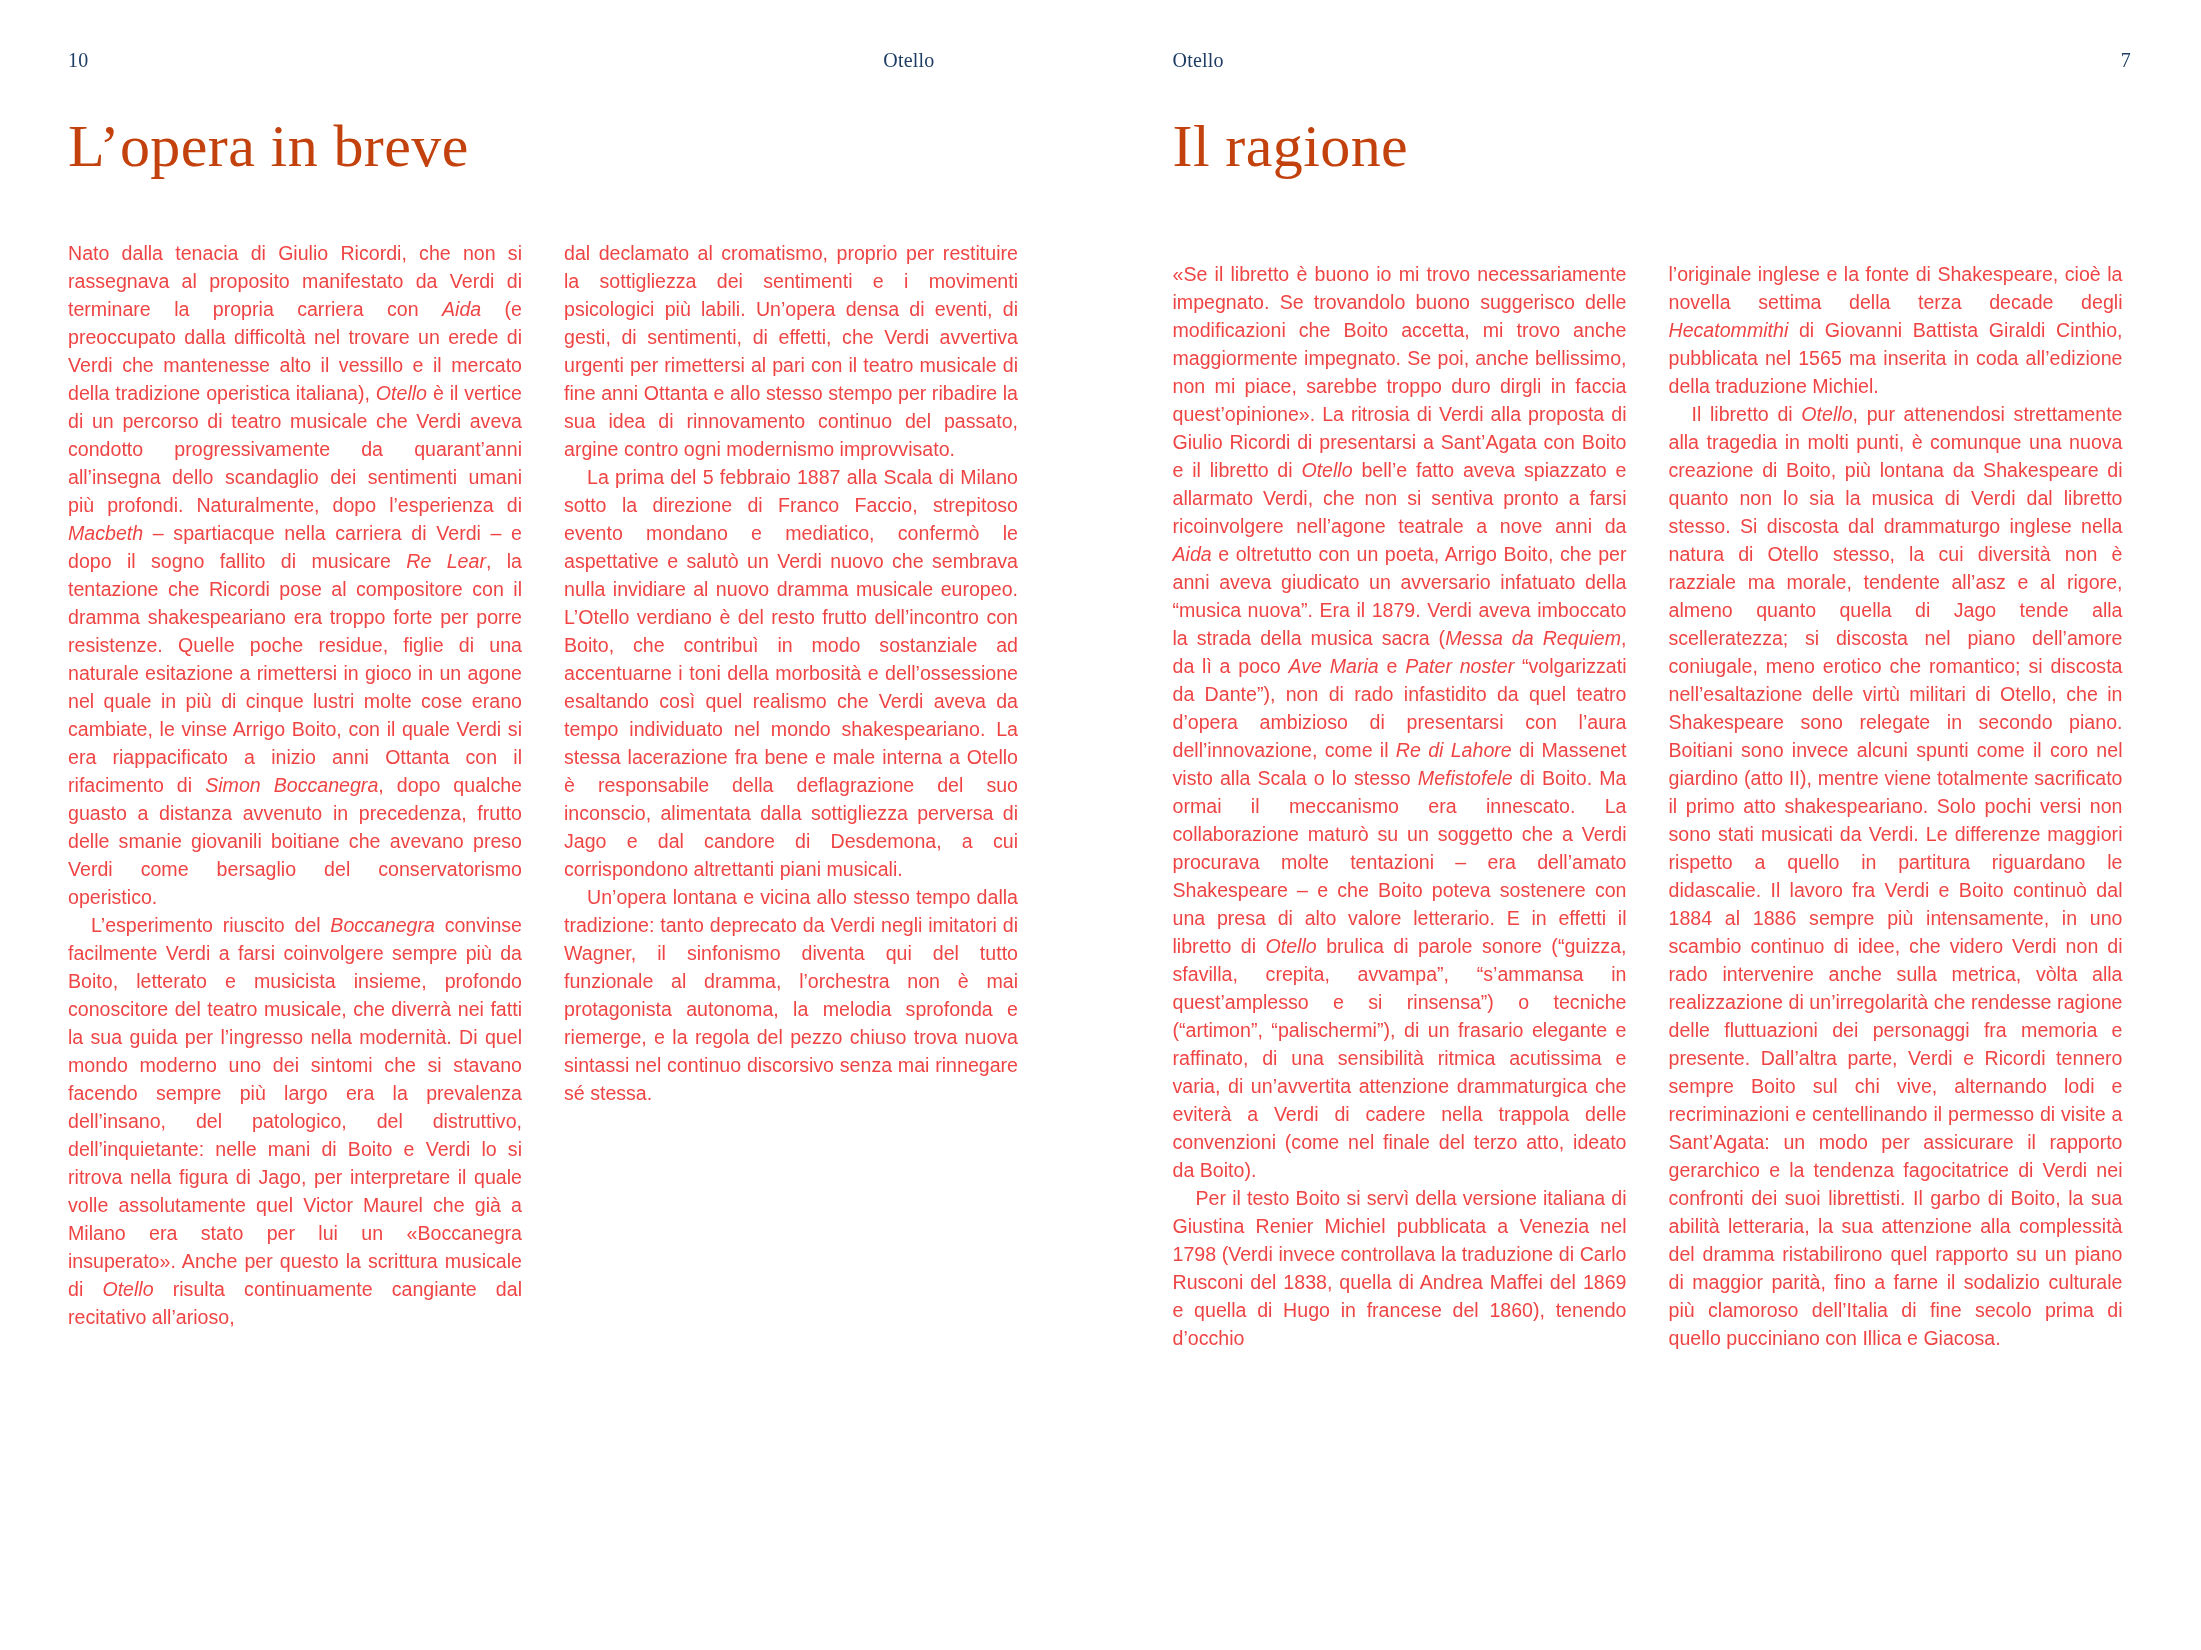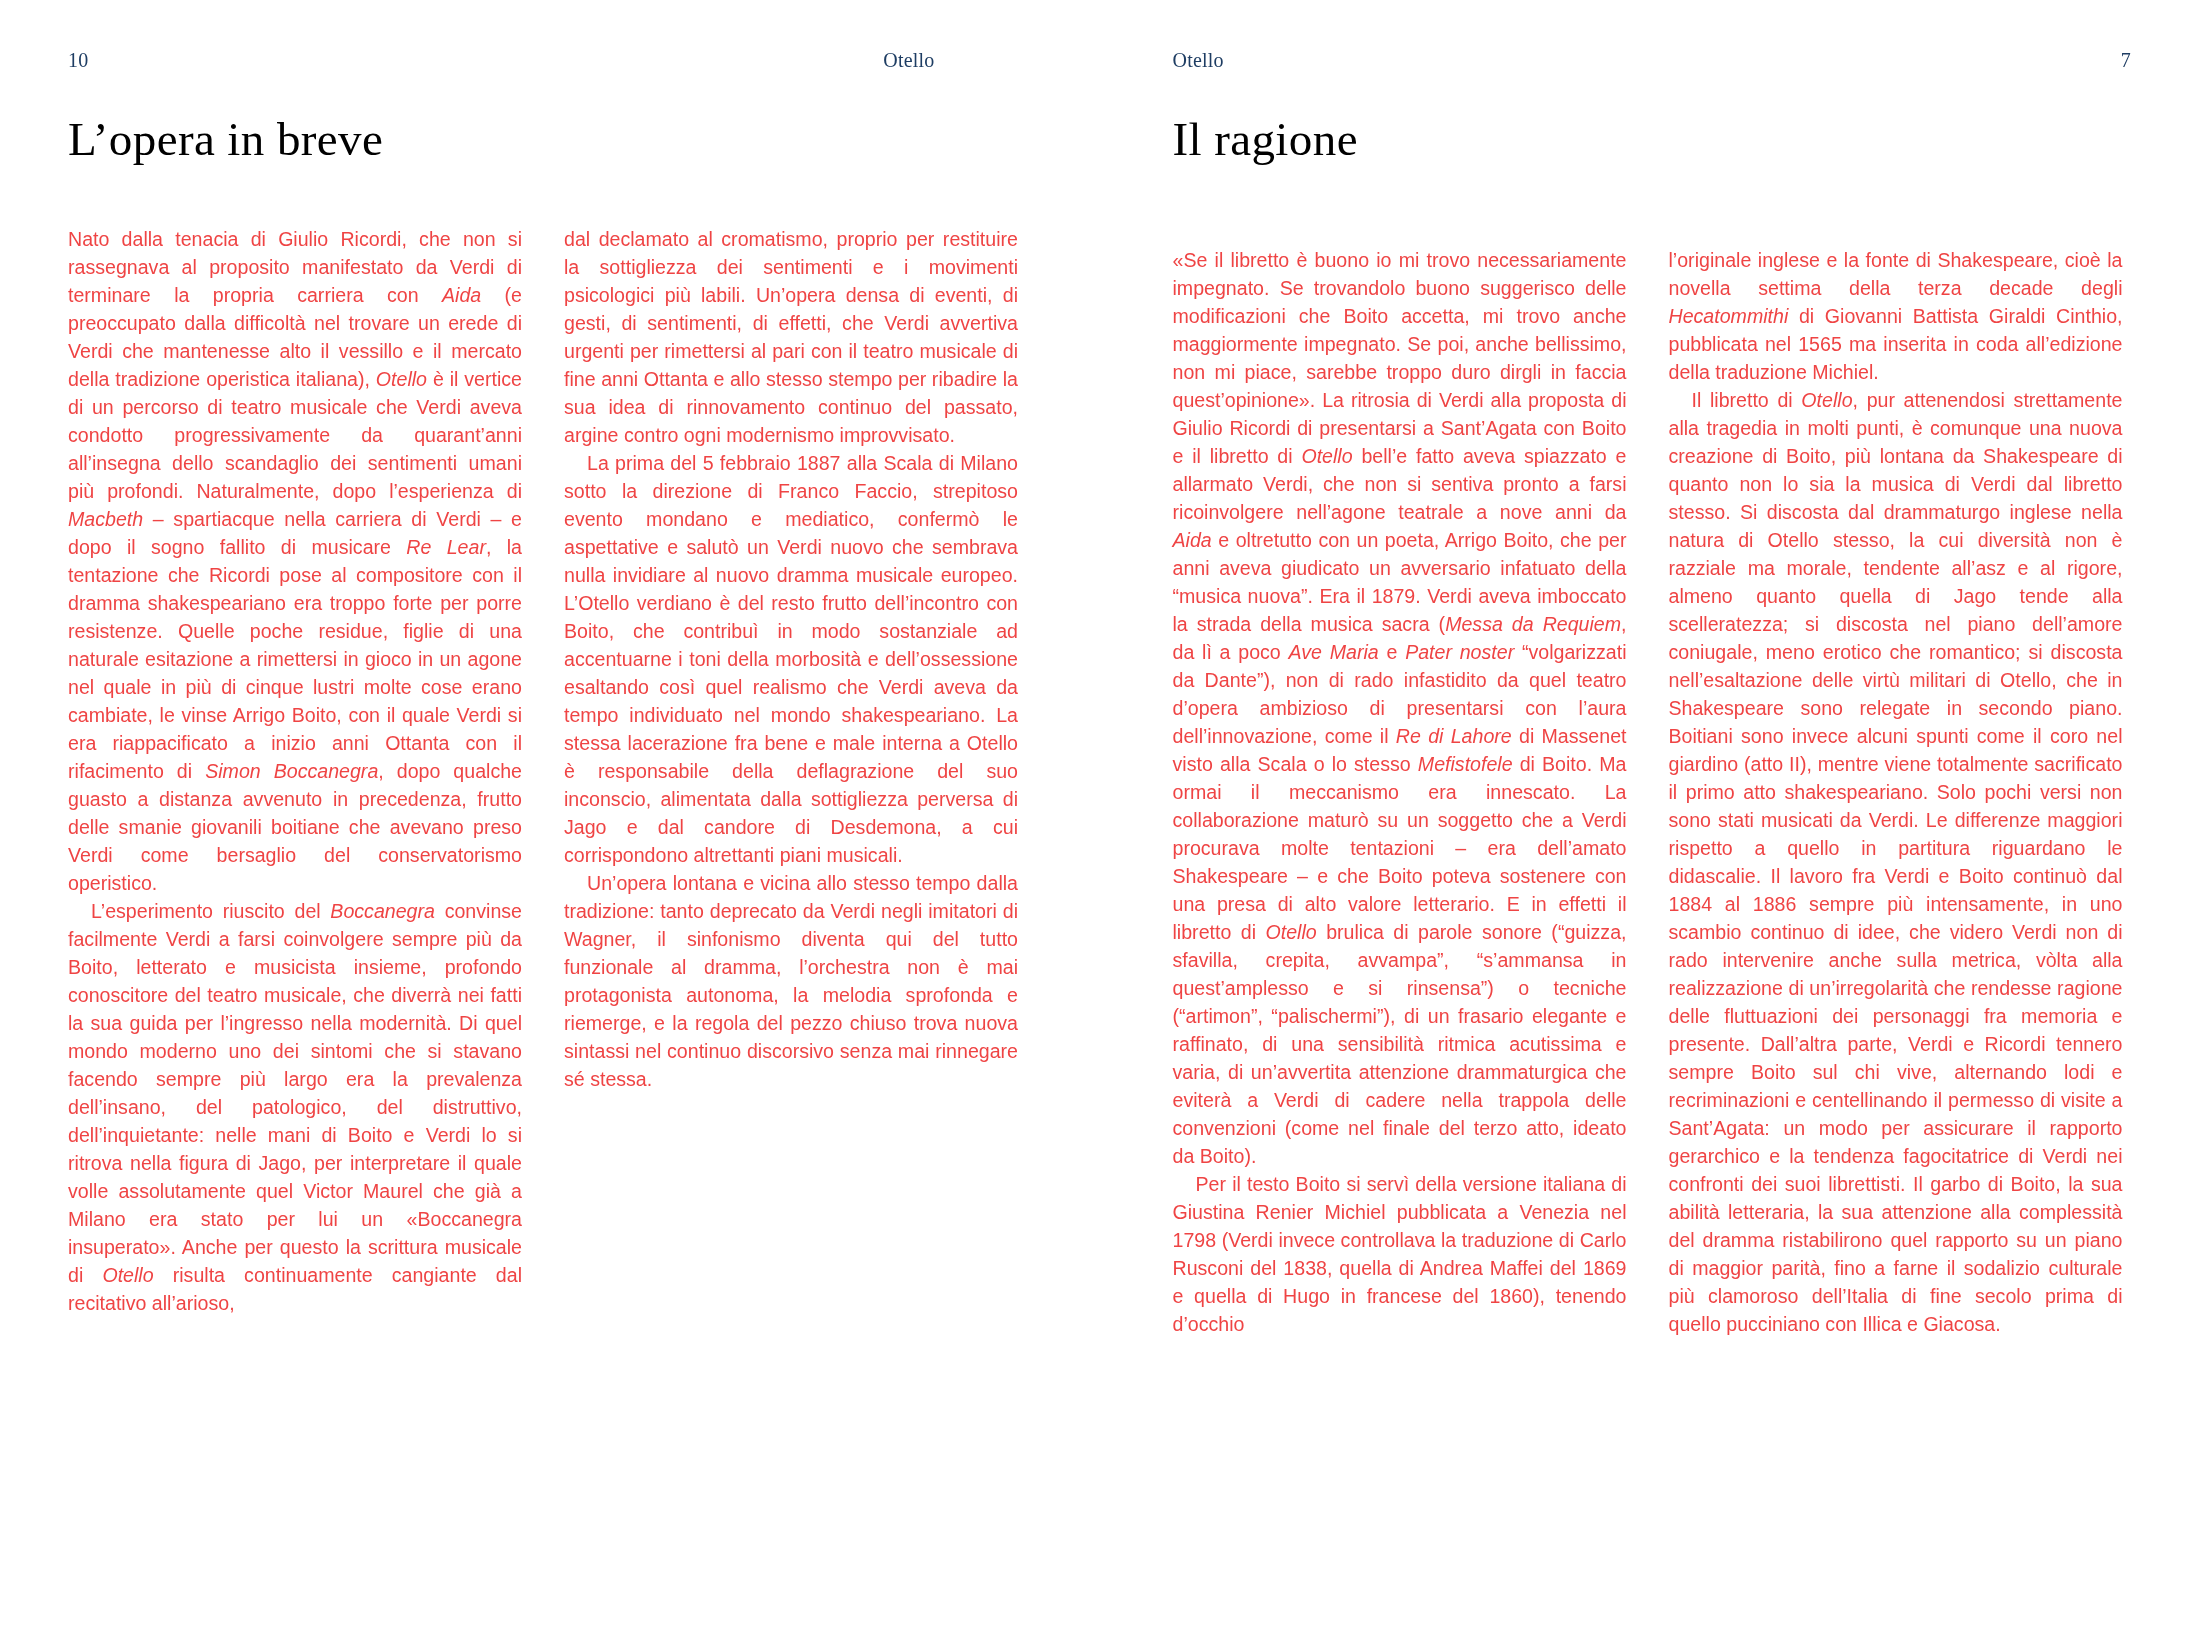--- a/index.html
+++ b/index.html
@@ -46,24 +46,24 @@
   .running-head .folio,
   .running-head .title {
     font-family: "Liberation Serif", serif;
   }
   .page-left .running-head { padding-right: 96px; }
   .page-right .running-head { padding-left: 0px; }
 
   .chapter-title {
     font-family: "Liberation Serif", serif;
     font-weight: 400;
-    font-size: 47px;
+    font-size: 60px;
     line-height: 1.05;
     letter-spacing: 0.4px;
-    color: #000000;
+    color: #c2410c;
     margin: 40px 0 0 0;
   }
 
   .columns {
     display: flex;
     gap: 42px;
     margin-top: 61px;
   }
   .col {
     width: 454px;

